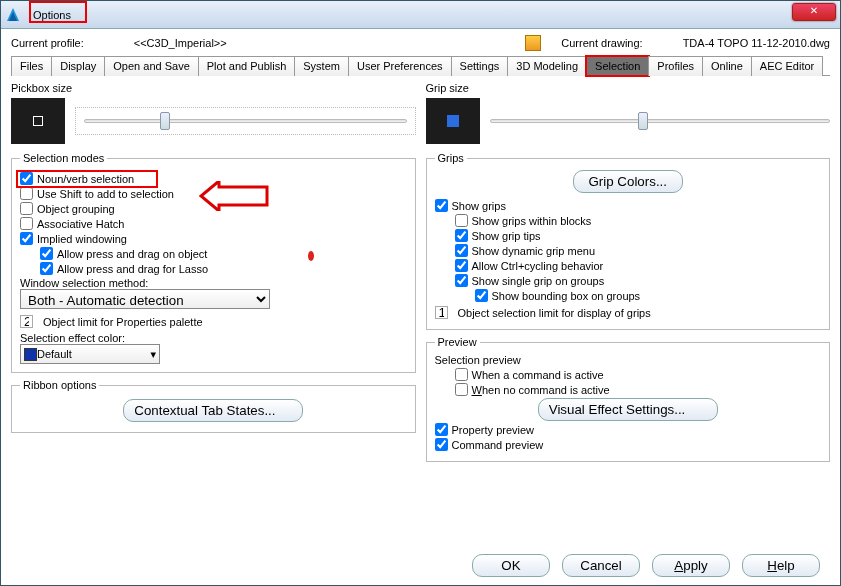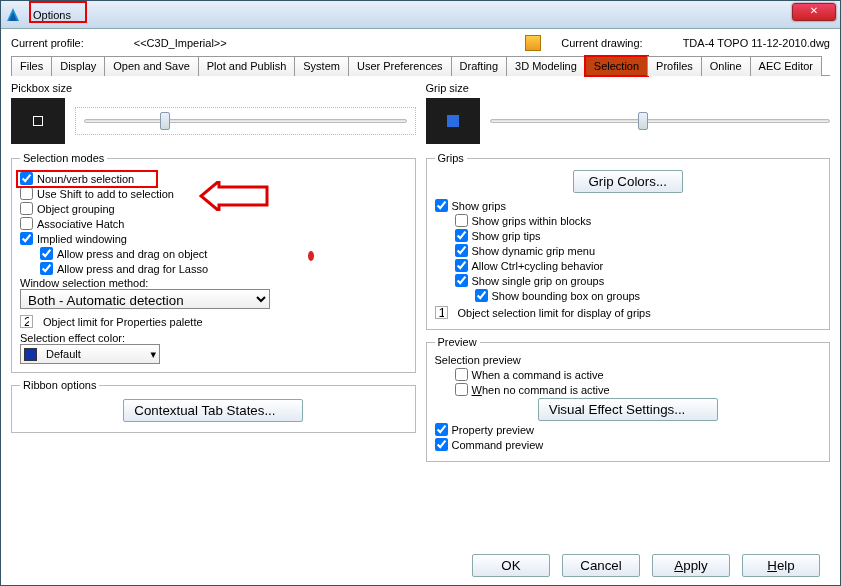--- a/index.html
+++ b/index.html
@@ -9,41 +9,41 @@
 .appicon svg { display: block; }
 .title-text { padding: 2px 8px; margin-left: 4px; }
 .red-box { border: 2px solid #e00; position: absolute; }
 .close-btn { position: absolute; right: 4px; top: 2px; width: 44px; height: 18px; background: linear-gradient(#e46,#c22); border: 1px solid #922; border-radius: 3px; color: #fff; text-align: center; font-size: 10px; line-height: 14px; box-shadow: 0 0 2px #933; }
 .body { padding: 6px 10px 8px 10px; }
 .row-profile { display: flex; align-items: center; margin-bottom: 4px; gap: 20px; }
 .row-profile .spacer { flex: 1; }
 .drawicon { width: 16px; height: 16px; background: linear-gradient(#fc4,#e92); border: 1px solid #a70; }
 .tabs { display: flex; border-bottom: 1px solid #999; margin-bottom: 6px; }
 .tab { padding: 3px 8px; border: 1px solid #999; border-bottom: none; background: linear-gradient(#fff,#eee); margin-right: -1px; cursor: default; white-space: nowrap; position: relative; top: 1px; }
-.tab.sel { background: #c2410c; border-bottom: 1px solid #fff; }
+.tab.sel { background: #737373; border-bottom: 1px solid #fff; }
 .cols { display: flex; gap: 10px; }
 .col { flex: 1; }
 fieldset { border: 1px solid #bbb; padding: 6px 8px 8px 8px; margin-bottom: 6px; }
 legend { padding: 0 3px; }
 .swatch-dark { width: 54px; height: 46px; background: #1c1c1c; display: flex; align-items: center; justify-content: center; }
 .swatch-dark .inner-box { width: 10px; height: 10px; border: 1px solid #fff; }
 .swatch-dark .inner-fill { width: 12px; height: 12px; background: #2a6de0; }
 .pick-row { display: flex; align-items: center; gap: 10px; }
 .slider-track { flex: 1; height: 28px; border: 1px dotted #bbb; display: flex; align-items: center; padding: 0 8px; position: relative; }
 .slider-bar { height: 4px; width: 100%; background: linear-gradient(#ddd,#f4f4f4); border: 1px solid #bbb; border-radius: 2px; position: relative; }
 .slider-thumb { width: 10px; height: 18px; background: linear-gradient(#eef,#cdd); border: 1px solid #89a; border-radius: 2px; position: absolute; top: 50%; transform: translate(-50%,-50%); }
 .grip-slider { flex: 1; display: flex; align-items: center; height: 46px; }
 .chk { display: flex; align-items: center; gap: 4px; margin: 2px 0; }
 .chk input { width: 13px; height: 13px; }
 .indent { margin-left: 20px; }
 .num { width: 44px; border: 1px solid #aaa; padding: 2px 3px; background: #fff; }
 select, .sel-box { border: 1px solid #888; padding: 2px 3px; background: linear-gradient(#fff,#eee); height: 20px; }
-.color-sel { display: inline-flex; align-items: center; gap: 9px; }
+.color-sel { display: inline-flex; align-items: center; gap: 0; }
 .color-sw { width: 13px; height: 13px; background: #13a; border: 1px solid #333; }
-.btn { border: 1px solid #8aa; background: linear-gradient(#fff,#e2eaf4); padding: 3px 10px; border-radius: 2px; cursor: default; }
+.btn { border: 1px solid #8aa; background: linear-gradient(#fff,#e2eaf4); padding: 3px 10px; border-radius: 10px; cursor: default; }
 .btn-wide { width: 180px; display: block; margin: 2px auto; text-align: left; }
 .footer { position: absolute; bottom: 8px; right: 20px; display: flex; gap: 12px; }
 .footer .btn { width: 78px; text-align: center; }
 .arrow { position: absolute; left: 198px; top: 180px; }
 .arrow svg { display: block; }
 .red-dot { position: absolute; width: 6px; height: 10px; background: #d22; border-radius: 50%; left: 307px; top: 250px; }
 .und { text-decoration: underline; }
 </style>
 </head>
 <body>
@@ -71,21 +71,21 @@
       <span style="margin-left:20px;">TDA-4 TOPO 11-12-2010.dwg</span>
     </div>
 
     <div class="tabs">
       <div class="tab">Files</div>
       <div class="tab">Display</div>
       <div class="tab">Open and Save</div>
       <div class="tab">Plot and Publish</div>
       <div class="tab">System</div>
       <div class="tab">User Preferences</div>
-      <div class="tab">Drafting</div>
+      <div class="tab">Settings</div>
       <div class="tab">3D Modeling</div>
       <div class="tab sel" style="position:relative;">
         <span>Selection</span>
         <span class="red-box" style="left:-2px;top:-2px;right:-2px;bottom:-2px;width:auto;height:auto;"></span>
       </div>
       <div class="tab">Profiles</div>
       <div class="tab">Online</div>
       <div class="tab">AEC Editor</div>
     </div>
 

